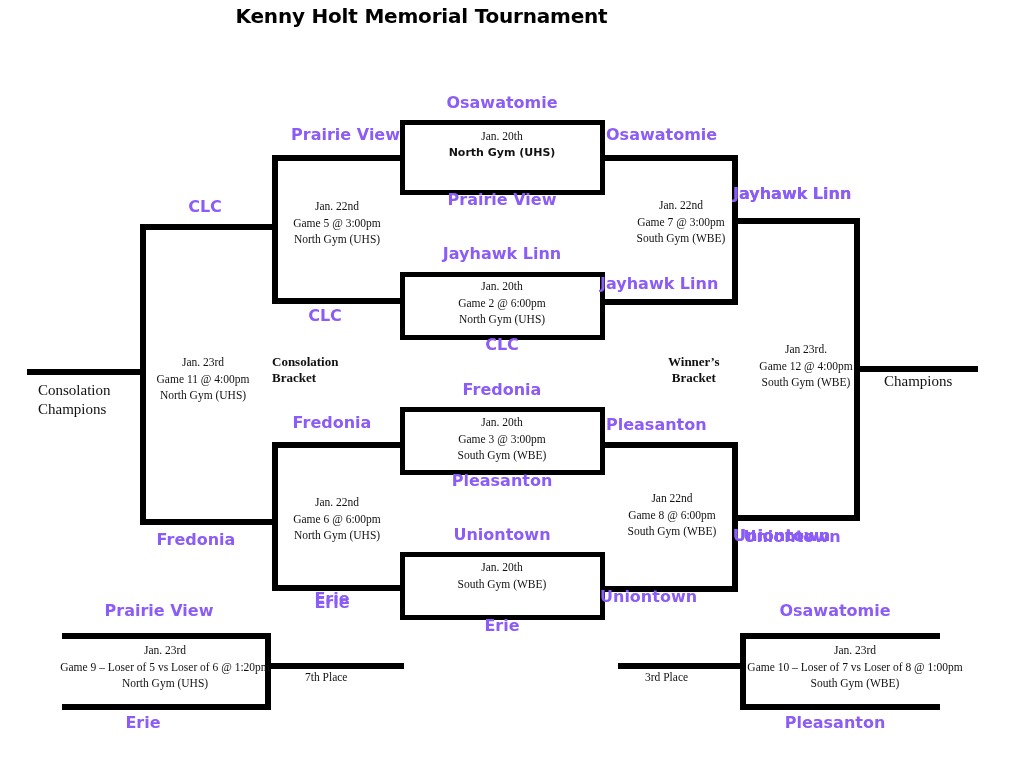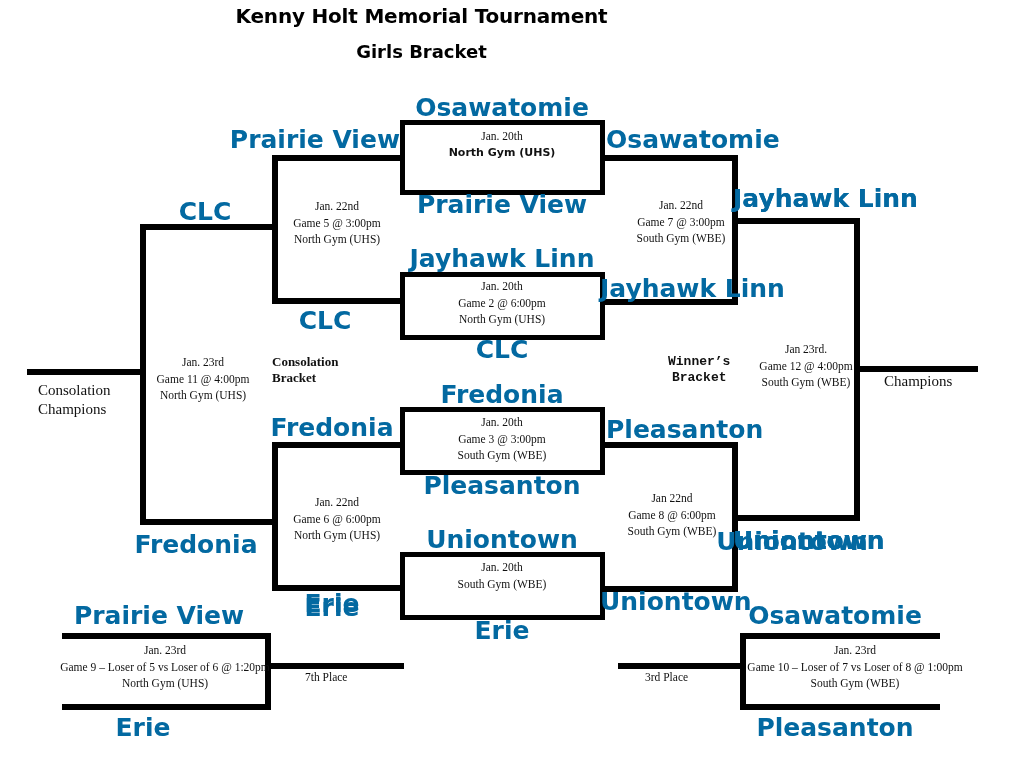--- a/index.html
+++ b/index.html
@@ -19,22 +19,22 @@
     font-weight: bold; color: #000;
   }
   .title-main { top: 4px; font-size: 20px; letter-spacing: -0.2px; }
   .title-sub  { top: 41px; font-size: 18px; }
 
   
   .team {
     position: absolute;
     font-family: "DejaVu Sans", sans-serif;
     font-weight: bold;
-    font-size: 25px;
-    color: #0369a1;
+    font-size: 16px;
+    color: #8b5cf6;
     white-space: nowrap;
     line-height: 1;
   }
   .team.c  { transform: translateX(-50%); }
   .team.l  { }
   .team.r  { transform: translateX(-100%); }
 
   
   .gameinfo {
     position: absolute;
@@ -79,21 +79,20 @@
     border: 5px solid #000;
     background: #fff;
   }
 </style>
 </head>
 <body>
 
 <div id="root">
 
   <div class="title title-main">Kenny Holt Memorial Tournament</div>
-  <div class="title title-sub">Girls Bracket</div>
 
   <div class="gbox" style="left:400px; top:120px; width:205px; height:75px;"></div>
   <div class="gameinfo center" style="left:502px; top:128px; width:200px;">
     <div>Jan. 20th</div>
     <div class="gym-bold">North Gym (UHS)</div>
   </div>
   <div class="team c" style="left:502px; top:95px;">Osawatomie</div>
   <div class="team c" style="left:502px; top:192px;">Prairie View</div>
 
   <div class="gbox" style="left:400px; top:272px; width:205px; height:68px;"></div>
@@ -199,21 +198,21 @@
   <div class="gameinfo center" style="left:806px; top:341px; width:170px;">
     <div>Jan 23rd.</div>
     <div>Game 12  @ 4:00pm</div>
     <div>South Gym (WBE)</div>
   </div>
   <div class="team l" style="left:733px; top:186px;">Jayhawk Linn</div>
   <div class="team l" style="left:733px; top:528px;">Uniontown</div>
 
   <div class="slabel" style="left:884px; top:372px;">Champions</div>
 
-  <div class="slabel bold" style="left:668px; top:354px;font-family:Liberation Mono, monospace;">
+  <div class="slabel bold" style="left:668px; top:354px;">
     <div>Winner’s</div>
     <div>Bracket</div>
   </div>
 
   <div class="hline" style="left:62px; top:633px; width:208px;"></div>
   <div class="vline" style="left:265px; top:633px; height:77px;"></div>
   <div class="hline" style="left:62px; top:704px; width:208px;"></div>
   <div class="hline" style="left:270px; top:663px; width:134px;"></div>
   <div class="gameinfo center" style="left:165px; top:642px; width:260px;">
     <div>Jan. 23rd</div>

